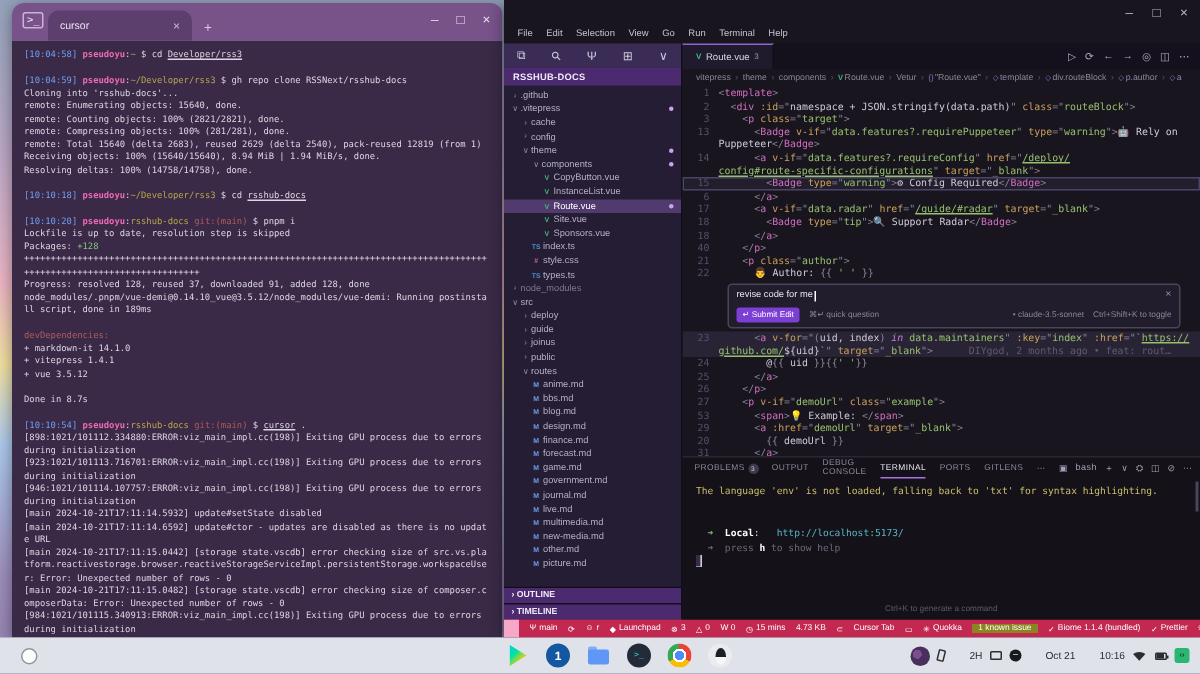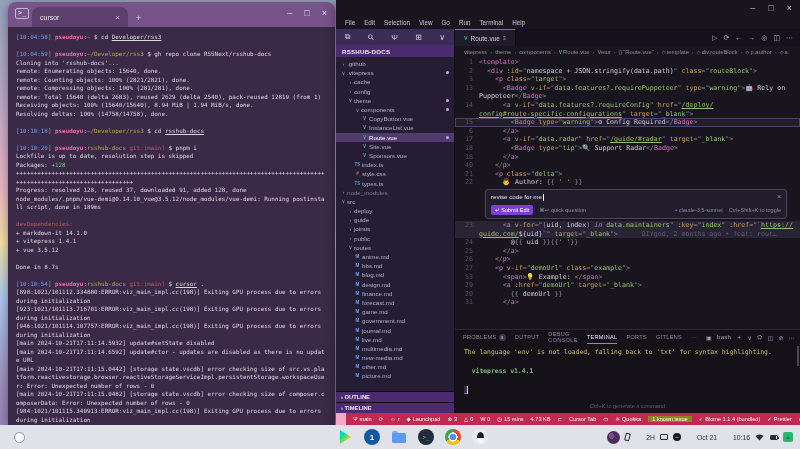--- a/index.html
+++ b/index.html
@@ -70,21 +70,21 @@
   .tk-k{color:#c678dd;font-style:italic}.tk-gh{color:#5f5a6e}
 
   .chat-widget{margin:2px 4px 2px 30px;width:302px;background:#211d2c;border:1px solid #4a4558;border-radius:3px;padding:3px 5px;font-family:"Liberation Sans",sans-serif}
   .cw-row1{display:flex;align-items:center;font-size:6.2px;color:#e8e2f0}
   .caret{display:inline-block;width:1px;height:7px;background:#fff;margin-left:1px}
   .cw-close{margin-left:auto;color:#9a93a8;font-size:7px}
   .cw-row2{display:flex;align-items:center;gap:6px;margin-top:3px;font-size:5.5px;color:#8d8699}
   .cw-submit{background:#7c3fd4;color:#fff;border-radius:2px;padding:1px 4px}
   .cw-spacer{flex:1}
 
-  .panel{height:84px;flex:none;border-top:1px solid #2a2636;background:#141119;display:flex;flex-direction:column;position:relative}
+  .panel{height:109px;flex:none;border-top:1px solid #2a2636;background:#141119;display:flex;flex-direction:column;position:relative}
   .panel-tabs{height:14px;flex:none;display:flex;align-items:center;gap:9px;padding:0 8px;font-size:5.6px;color:#8d8699;letter-spacing:.3px}
   .ptab{display:flex;align-items:center;gap:2px;height:100%}
   .ptab.active{color:#e8e2f0;border-bottom:1px solid #a873e8}
   .pbadge{background:#3d3a4a;border-radius:50%;width:7px;height:7px;font-size:4.4px;display:flex;align-items:center;justify-content:center;color:#d8d2e2}
   .panel-actions{margin-left:auto;display:flex;gap:5px;align-items:center;color:#a59eb5;font-size:6px}
   .panel-body{flex:1;padding:4px 9px;font-family:"DejaVu Sans Mono",monospace;font-size:6.4px;line-height:9.4px;overflow:hidden}
   .pline{white-space:pre;min-height:9.4px}
   .tk-py{color:#cdbf6a}.tk-pg{color:#7dbf6f;font-weight:bold}.tk-pgn{color:#7dbf6f}
   .tk-pc{color:#56b6c2}.tk-pd{color:#6f6a7c}.tk-pw{color:#d8d2e0}.tk-pwb{color:#fff;font-weight:bold}
   .panel-hint{height:10px;flex:none;text-align:center;font-size:5.5px;color:#5f5a6e}
@@ -429,40 +429,40 @@
             <div class="crow"><span class="ln">13</span><span class="tk-x">      </span><span class="tk-p">&lt;</span><span class="tk-t">Badge</span><span class="tk-x"> </span><span class="tk-a">v-if</span><span class="tk-p">="</span><span class="tk-s">data.features?.requirePuppeteer</span><span class="tk-p">"</span><span class="tk-x"> </span><span class="tk-a">type</span><span class="tk-p">="</span><span class="tk-s">warning</span><span class="tk-p">"&gt;</span><span class="tk-x">🤖 Rely on</span></div>
             <div class="crow"><span class="ln"></span><span class="tk-x">Puppeteer</span><span class="tk-p">&lt;/</span><span class="tk-t">Badge</span><span class="tk-p">&gt;</span></div>
             <div class="crow"><span class="ln">14</span><span class="tk-x">      </span><span class="tk-p">&lt;</span><span class="tk-t">a</span><span class="tk-x"> </span><span class="tk-a">v-if</span><span class="tk-p">="</span><span class="tk-s">data.features?.requireConfig</span><span class="tk-p">"</span><span class="tk-x"> </span><span class="tk-a">href</span><span class="tk-p">="</span><span class="tk-l">/deploy/</span></div>
             <div class="crow"><span class="ln"></span><span class="tk-l">config#route-specific-configurations</span><span class="tk-p">"</span><span class="tk-x"> </span><span class="tk-a">target</span><span class="tk-p">="</span><span class="tk-s">_blank</span><span class="tk-p">"&gt;</span></div>
             <div class="crow cur"><span class="ln">15</span><span class="tk-x">        </span><span class="tk-p">&lt;</span><span class="tk-t">Badge</span><span class="tk-x"> </span><span class="tk-a">type</span><span class="tk-p">="</span><span class="tk-s">warning</span><span class="tk-p">"&gt;</span><span class="tk-x">⚙ Config Required</span><span class="tk-p">&lt;/</span><span class="tk-t">Badge</span><span class="tk-p">&gt;</span></div>
             <div class="crow"><span class="ln">6</span><span class="tk-x">      </span><span class="tk-p">&lt;/</span><span class="tk-t">a</span><span class="tk-p">&gt;</span></div>
             <div class="crow"><span class="ln">17</span><span class="tk-x">      </span><span class="tk-p">&lt;</span><span class="tk-t">a</span><span class="tk-x"> </span><span class="tk-a">v-if</span><span class="tk-p">="</span><span class="tk-s">data.radar</span><span class="tk-p">"</span><span class="tk-x"> </span><span class="tk-a">href</span><span class="tk-p">="</span><span class="tk-l">/guide/#radar</span><span class="tk-p">"</span><span class="tk-x"> </span><span class="tk-a">target</span><span class="tk-p">="</span><span class="tk-s">_blank</span><span class="tk-p">"&gt;</span></div>
             <div class="crow"><span class="ln">18</span><span class="tk-x">        </span><span class="tk-p">&lt;</span><span class="tk-t">Badge</span><span class="tk-x"> </span><span class="tk-a">type</span><span class="tk-p">="</span><span class="tk-s">tip</span><span class="tk-p">"&gt;</span><span class="tk-x">🔍 Support Radar</span><span class="tk-p">&lt;/</span><span class="tk-t">Badge</span><span class="tk-p">&gt;</span></div>
             <div class="crow"><span class="ln">18</span><span class="tk-x">      </span><span class="tk-p">&lt;/</span><span class="tk-t">a</span><span class="tk-p">&gt;</span></div>
             <div class="crow"><span class="ln">40</span><span class="tk-x">    </span><span class="tk-p">&lt;/</span><span class="tk-t">p</span><span class="tk-p">&gt;</span></div>
-            <div class="crow"><span class="ln">21</span><span class="tk-x">    </span><span class="tk-p">&lt;</span><span class="tk-t">p</span><span class="tk-x"> </span><span class="tk-a">class</span><span class="tk-p">="</span><span class="tk-s">delta</span><span class="tk-p">"&gt;</span></div>
+            <div class="crow"><span class="ln">21</span><span class="tk-x">    </span><span class="tk-p">&lt;</span><span class="tk-t">p</span><span class="tk-x"> </span><span class="tk-a">class</span><span class="tk-p">="</span><span class="tk-s">author</span><span class="tk-p">"&gt;</span></div>
             <div class="crow"><span class="ln">22</span><span class="tk-x">      👨 Author: </span><span class="tk-p">{{</span><span class="tk-s"> ' ' </span><span class="tk-p">}}</span></div>
           </div>
         <div class="chat-widget">
           <div class="cw-row1">
             <span>revise code for me</span>
               <span class="caret"></span>
             <span class="cw-close">×</span>
           </div>
           <div class="cw-row2">
             <span class="cw-submit">↵ Submit Edit</span>
             <span>⌘↵ quick question</span>
             <span class="cw-spacer"></span>
             <span>• claude-3.5-sonnet</span>
             <span>Ctrl+Shift+K to toggle</span>
           </div>
         </div>
         <div id="code-b">
             <div class="crow sel"><span class="ln">23</span><span class="tk-x">      </span><span class="tk-p">&lt;</span><span class="tk-t">a</span><span class="tk-x"> </span><span class="tk-a">v-for</span><span class="tk-p">="(</span><span class="tk-x">uid, index</span><span class="tk-p">)</span><span class="tk-k"> in </span><span class="tk-s">data.maintainers</span><span class="tk-p">"</span><span class="tk-x"> </span><span class="tk-a">:key</span><span class="tk-p">="</span><span class="tk-s">index</span><span class="tk-p">"</span><span class="tk-x"> </span><span class="tk-a">:href</span><span class="tk-p">="`</span><span class="tk-l">https://</span></div>
-            <div class="crow sel"><span class="ln"></span><span class="tk-l">guide.com/</span><span class="tk-x">${uid}</span><span class="tk-p">`"</span><span class="tk-x"> </span><span class="tk-a">target</span><span class="tk-p">="</span><span class="tk-s">_blank</span><span class="tk-p">"&gt;</span><span class="tk-gh">      DIYgod, 2 months ago • feat: rout…</span></div>
+            <div class="crow sel"><span class="ln"></span><span class="tk-l">github.com/</span><span class="tk-x">${uid}</span><span class="tk-p">`"</span><span class="tk-x"> </span><span class="tk-a">target</span><span class="tk-p">="</span><span class="tk-s">_blank</span><span class="tk-p">"&gt;</span><span class="tk-gh">      DIYgod, 2 months ago • feat: rout…</span></div>
             <div class="crow"><span class="ln">24</span><span class="tk-x">        @</span><span class="tk-p">{{</span><span class="tk-x"> uid </span><span class="tk-p">}}{{</span><span class="tk-s">' '</span><span class="tk-p">}}</span></div>
             <div class="crow"><span class="ln">25</span><span class="tk-x">      </span><span class="tk-p">&lt;/</span><span class="tk-t">a</span><span class="tk-p">&gt;</span></div>
             <div class="crow"><span class="ln">26</span><span class="tk-x">    </span><span class="tk-p">&lt;/</span><span class="tk-t">p</span><span class="tk-p">&gt;</span></div>
             <div class="crow"><span class="ln">27</span><span class="tk-x">    </span><span class="tk-p">&lt;</span><span class="tk-t">p</span><span class="tk-x"> </span><span class="tk-a">v-if</span><span class="tk-p">="</span><span class="tk-s">demoUrl</span><span class="tk-p">"</span><span class="tk-x"> </span><span class="tk-a">class</span><span class="tk-p">="</span><span class="tk-s">example</span><span class="tk-p">"&gt;</span></div>
             <div class="crow"><span class="ln">53</span><span class="tk-x">      </span><span class="tk-p">&lt;</span><span class="tk-t">span</span><span class="tk-p">&gt;</span><span class="tk-x">💡 Example: </span><span class="tk-p">&lt;/</span><span class="tk-t">span</span><span class="tk-p">&gt;</span></div>
             <div class="crow"><span class="ln">29</span><span class="tk-x">      </span><span class="tk-p">&lt;</span><span class="tk-t">a</span><span class="tk-x"> </span><span class="tk-a">:href</span><span class="tk-p">="</span><span class="tk-s">demoUrl</span><span class="tk-p">"</span><span class="tk-x"> </span><span class="tk-a">target</span><span class="tk-p">="</span><span class="tk-s">_blank</span><span class="tk-p">"&gt;</span></div>
             <div class="crow"><span class="ln">20</span><span class="tk-x">        </span><span class="tk-p">{{</span><span class="tk-x"> demoUrl </span><span class="tk-p">}}</span></div>
             <div class="crow"><span class="ln">31</span><span class="tk-x">      </span><span class="tk-p">&lt;/</span><span class="tk-t">a</span><span class="tk-p">&gt;</span></div>
           </div>
       </div>
@@ -497,22 +497,23 @@
               <span>∨</span>
               <span>⛭</span>
               <span>◫</span>
               <span>⊘</span>
               <span>⋯</span>
             </span>
           </div>
         <div class="panel-body" id="panel-body">
             <div class="pline"><span class="tk-py">The language 'env' is not loaded, falling back to 'txt' for syntax highlighting.</span></div>
             <div class="pline">&nbsp;</div>
-            <div class="pline"><span class="tk-pg">  vitepress v1.4.1</span></div>
             <div class="pline">&nbsp;</div>
+            <div class="pline"><span class="tk-pgn">  ➜</span><span class="tk-pwb">  Local</span><span class="tk-pw">:   </span><span class="tk-pc">http://localhost:5173/</span></div>
+            <div class="pline"><span class="tk-pd">  ➜  press </span><span class="tk-pwb">h</span><span class="tk-pd"> to show help</span></div>
             <div class="pline"><span class="tk-cur">▊</span></div>
           </div>
         <div class="panel-hint">Ctrl+K to generate a command</div>
         <div class="panel-scroll"></div>
       </div>
     </div>
   </div>
   <div class="statusbar">
     <div class="sb-pink"></div>
     <span id="status-items" style="display:flex;align-items:center;gap:7px">

